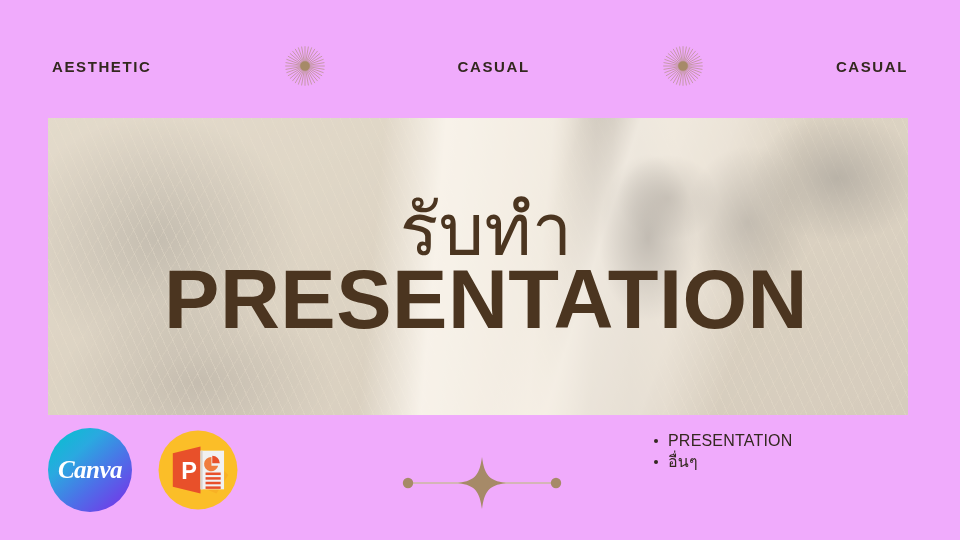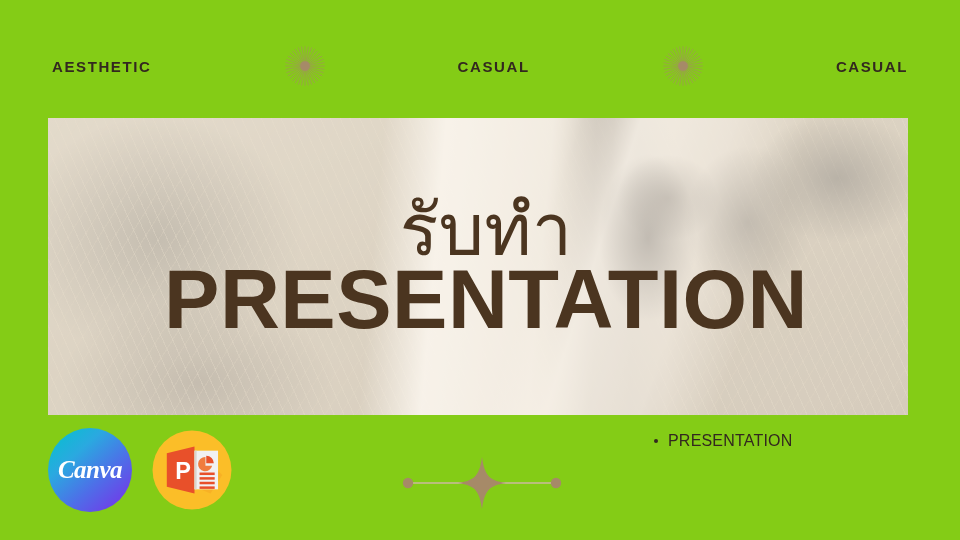--- a/index.html
+++ b/index.html
@@ -10,21 +10,21 @@
     width: 960px;
     height: 540px;
     overflow: hidden;
     background: #faf3ea;
     font-family: "Liberation Sans", sans-serif;
   }
   .slide {
     position: relative;
     width: 960px;
     height: 540px;
-    background: #84cc16;
+    background: #f0abfc;
     overflow: hidden;
   }
 
   
   .header {
     position: absolute;
     left: 52px;
     top: 44px;
     width: 856px;
     height: 44px;
@@ -131,21 +131,21 @@
     width: 864px;
     height: 96px;
   }
 
   .logos {
     position: absolute;
     left: 0;
     top: 0;
     display: flex;
     align-items: center;
-    gap: 18px;
+    gap: 24px;
   }
   .logo-canva {
     width: 84px;
     height: 84px;
     border-radius: 50%;
     background: linear-gradient(138deg, #00c4cc 0%, #2aa9e0 32%, #4e6ee8 62%, #7d2ae8 100%);
     display: flex;
     align-items: center;
     justify-content: center;
     flex: 0 0 auto;
@@ -352,17 +352,18 @@
       <svg class="divider" viewBox="0 0 172 54" aria-hidden="true">
         <line x1="12" y1="27" x2="160" y2="27" stroke="#CBB9A0" stroke-width="1.4"></line>
         <circle cx="12" cy="27" r="5.2" fill="#A68A68"></circle>
         <circle cx="160" cy="27" r="5.2" fill="#A68A68"></circle>
         <path d="M86 1 C88.5 18 92 24.5 110 27 C92 29.5 88.5 36 86 53 C83.5 36 80 29.5 62 27 C80 24.5 83.5 18 86 1 Z" fill="#A68A68"></path>
       </svg>
     </span>
 
     <ul class="bullets">
       <li class="b-upper">PRESENTATION</li>
+      <li>อื่นๆ</li>
     </ul>
 
   </div>
 
 </div>
 
 </body></html>

